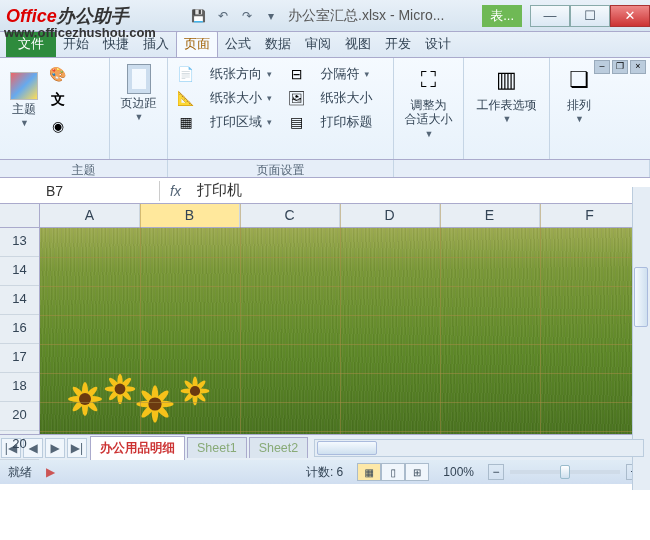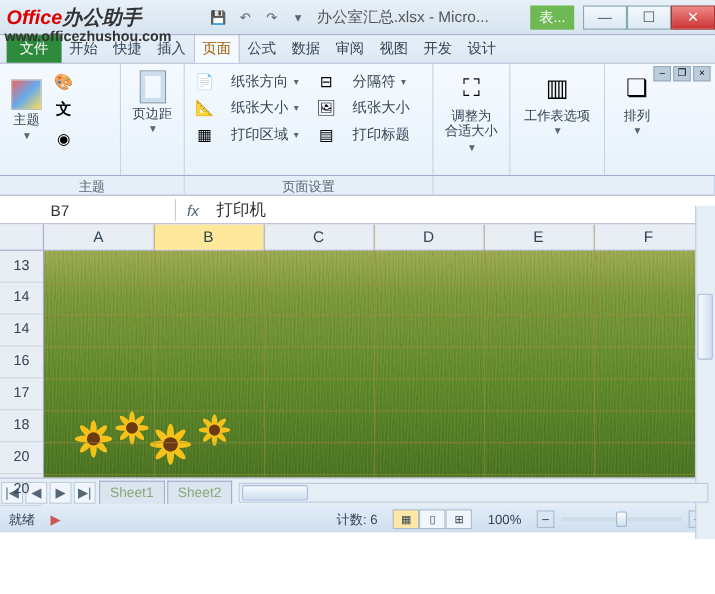--- a/index.html
+++ b/index.html
@@ -293,20 +293,21 @@
 
 <div class="vscr">
     <div class="thumb"></div>
   </div>
 
 <div class="sheetbar">
   <div class="navbtn">|◀</div>
   <div class="navbtn">◀</div>
   <div class="navbtn">▶</div>
   <div class="navbtn">▶|</div>
+  <div class="stab active">办公用品明细</div>
   <div class="stab inac">Sheet1</div>
   <div class="stab inac">Sheet2</div>
   <div class="hscr">
       <div class="thumb"></div>
     </div>
 </div>
 
 <div class="statusbar">
   <span>就绪</span>
   <span style="color:#c55;">▶</span>

